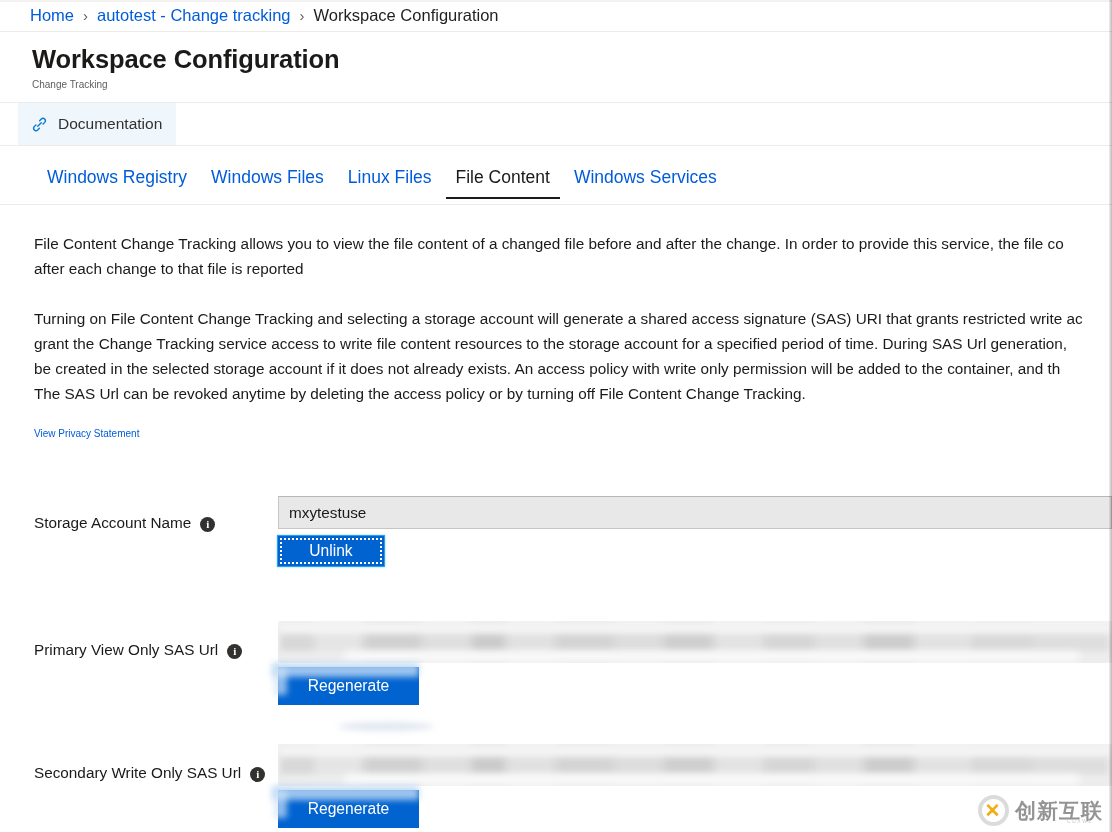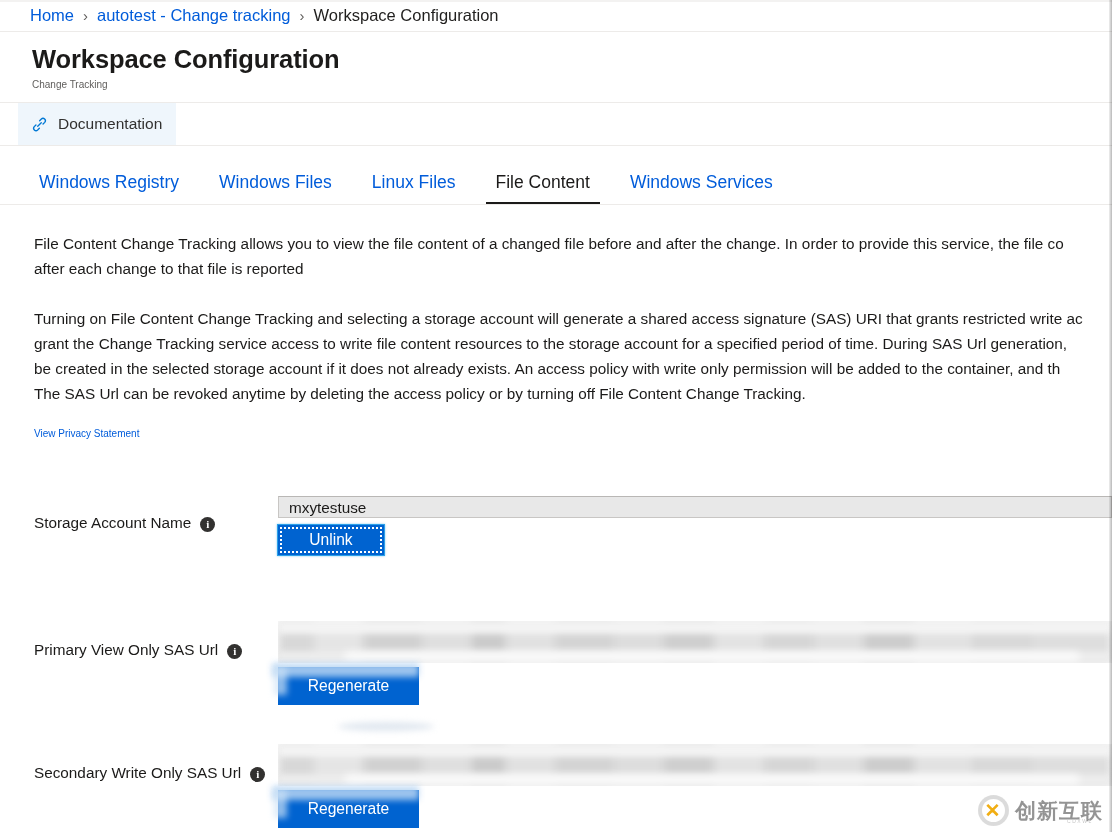--- a/index.html
+++ b/index.html
@@ -106,23 +106,23 @@
     align-items: center;
     justify-content: center;
     width: 18px;
     height: 18px;
     color: #0078d4;
   }
 
   
   .tabstrip {
     display: flex;
-    align-items: flex-end;
-    gap: 16px;
-    padding: 20px 0 0 26px;
+    align-items: flex-start;
+    gap: 0;
+    padding: 20px 0 0 34px;
     border-bottom: 1px solid #edebe9;
     background: #ffffff;
     height: 59px;
     box-sizing: border-box;
   }
   .tab {
     position: relative;
     font-size: 17.5px;
     color: #015cda;
     padding: 0 12px 11px 12px;
@@ -200,21 +200,21 @@
   }
 
   .field-col {
     position: absolute;
     left: 244px;
     top: 0;
     width: 868px;
   }
   .text-input {
     width: 834px;
-    height: 22px;
+    height: 33px;
     background: #e8e8e8;
     border: 1px solid #c8c6c4;
     border-top-color: #b9b7b5;
     box-sizing: border-box;
     font-size: 15.3px;
     color: #1b1a19;
     padding: 0 10px;
     line-height: 31px;
     font-family: "Liberation Sans", sans-serif;
     outline: none;

